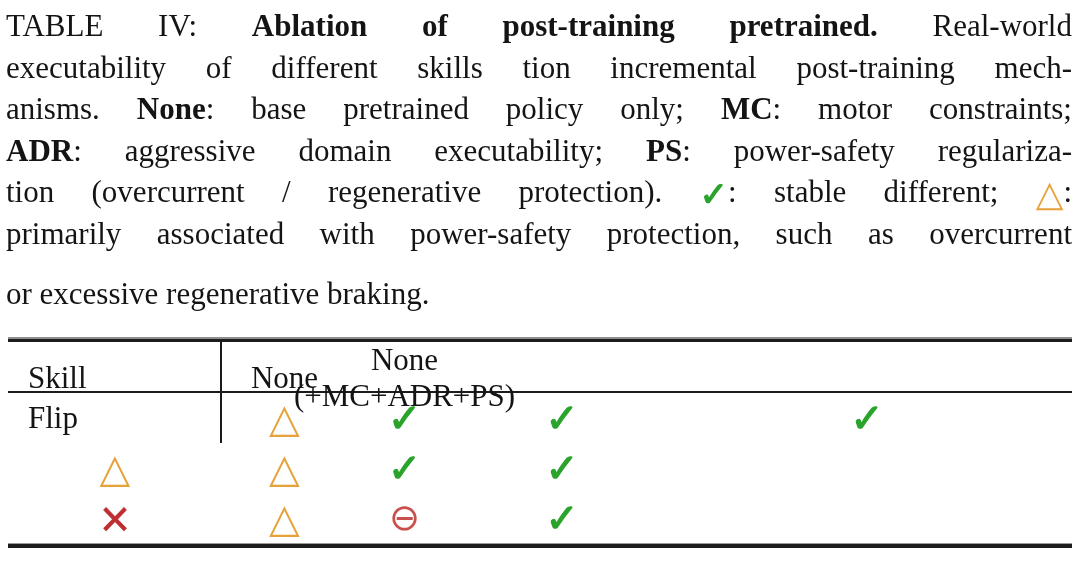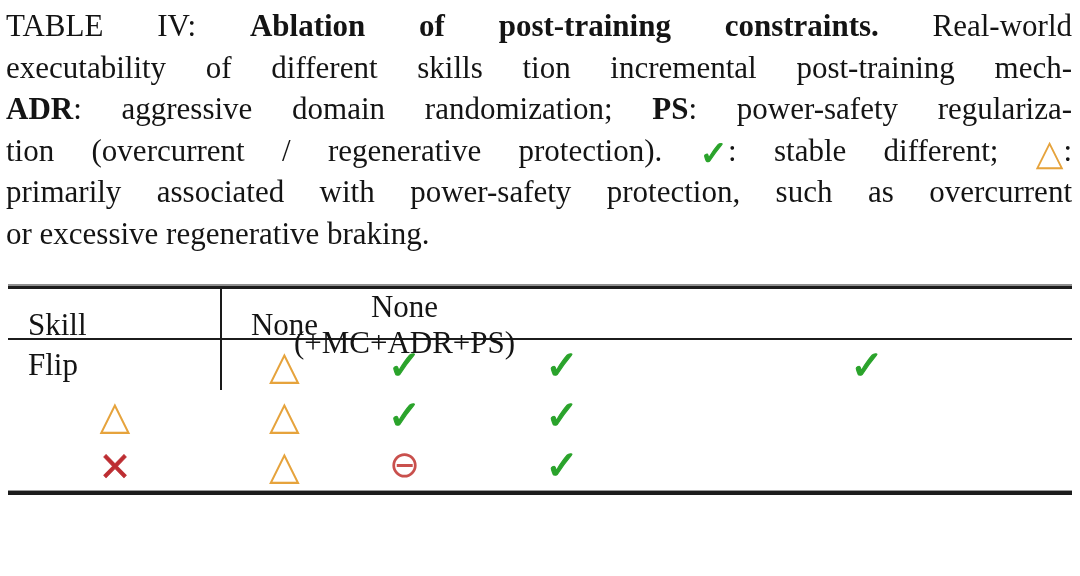--- a/index.html
+++ b/index.html
@@ -12,42 +12,42 @@
 
   
   .caption { padding: 5px 8px 0 6px; }
   .cap-line {
     font-size: 31px;
     line-height: 41.5px;
     text-align: justify;
     text-align-last: justify;
     white-space: nowrap;
   }
-  .cap-line.last { text-align-last: left; white-space: normal; }
+  .cap-line.last { text-align-last: left; white-space: normal; margin-top: 19px; }
   .cap-line b { font-weight: bold; }
 
   
   .sym {
     font-family: "DejaVu Sans", sans-serif;
     line-height: 0;
     display: inline-block;
   }
   .sym-check        { font-size: 40px; -webkit-text-stroke: 1.1px currentColor; }
   .sym-triangle     { font-size: 40px; }
   .sym-cross        { font-size: 40px; -webkit-text-stroke: 0.8px currentColor; }
   .sym-circled_minus{ font-size: 37px; }
 
   .cap-sym { vertical-align: -4px; }
   .cap-sym.sym-check         { font-size: 34px; }
   .cap-sym.sym-triangle      { font-size: 36px; }
   .cap-sym.sym-cross         { font-size: 34px; }
   .cap-sym.sym-circled_minus { font-size: 32px; }
 
   
-  .table-area { margin-top: 30px; border-radius: 23px; }
+  .table-area { margin-top: 22px; border-radius: 23px; }
   .rule { margin: 0 8px; }
   .toprule { height: 2px; border-top: 2px solid #8f8f8f; border-bottom: 3px solid #1c1c1c; }
   .midrule { border-top: 2px solid #1c1c1c; }
   .botrule { height: 0; border-top: 1px solid #9a9a9a; border-bottom: 4px solid #1c1c1c; }
 
   .trow {
     display: grid;
     grid-template-columns: 214px 125px 115px 200px 1fr;
     width: 1064px;
     margin: 0 8px;
@@ -68,23 +68,24 @@
     display: flex;
     align-items: center;
     justify-content: center;
     text-align: center;
   }
 </style>
 </head>
 <body>
 
 <div class="caption" id="caption">
-    <div class="cap-line"><span>TABLE IV: </span><b>Ablation of post-training constraints.</b><span> Real-world</span></div>
+    <div class="cap-line"><span>TABLE IV: </span><b>Ablation of post-training pretrained.</b><span> Real-world</span></div>
     <div class="cap-line"><span>executability of different skills tion incremental post-training mech-</span></div>
-    <div class="cap-line"><b>ADR</b><span>: aggressive domain randomization; </span><b>PS</b><span>: power-safety regulariza-</span></div>
+    <div class="cap-line"><span>anisms. </span><b>None</b><span>: base pretrained policy only; </span><b>MC</b><span>: motor constraints;</span></div>
+    <div class="cap-line"><b>ADR</b><span>: aggressive domain executability; </span><b>PS</b><span>: power-safety regulariza-</span></div>
     <div class="cap-line"><span>tion (overcurrent / regenerative protection). </span><span class="sym sym-check cap-sym" style="color: rgb(42, 163, 43);">✓</span><span>: stable different; </span><span class="sym sym-triangle cap-sym" style="color: rgb(230, 163, 60);">△</span><span>:</span></div>
     <div class="cap-line"><span>primarily associated with power-safety protection, such as overcurrent</span></div>
     <div class="cap-line last"><span>or excessive regenerative braking.</span></div>
   </div>
 
 <div class="table-area">
   <div class="rule toprule"></div>
   <div class="trow header">
     <div class="cell skill">Skill</div>
     <div class="cell c">None</div>

